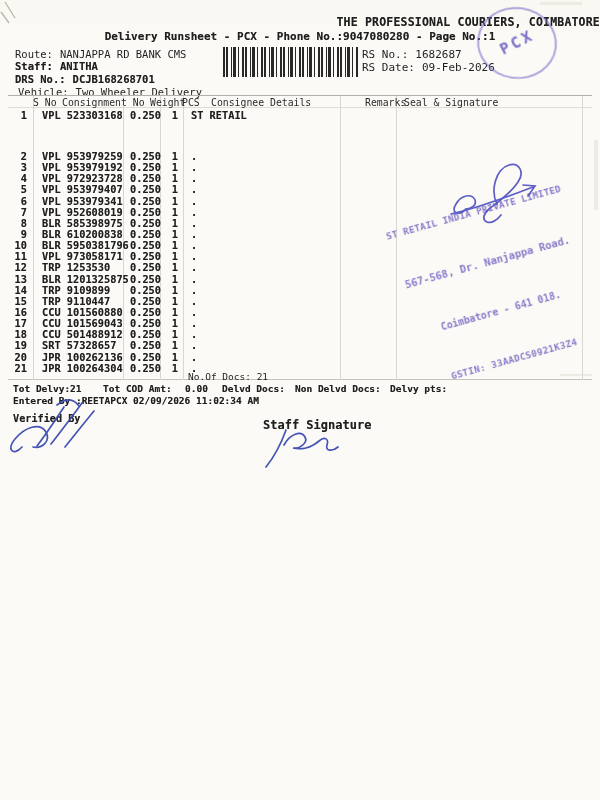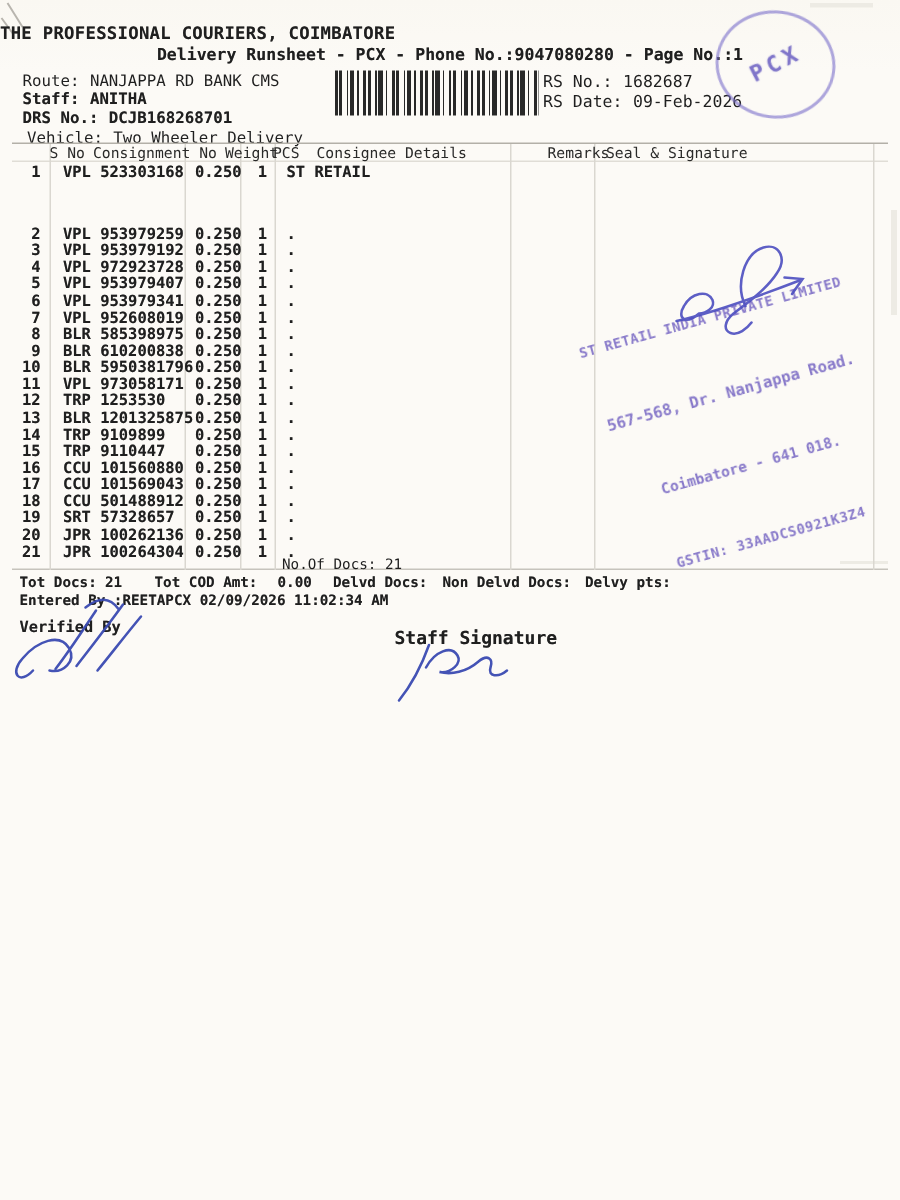--- a/index.html
+++ b/index.html
@@ -6,21 +6,21 @@
   .page{
     position:relative;width:600px;height:800px;margin:0 auto;
     background:linear-gradient(180deg,#faf8f2 0%,#fcfaf6 6%,#fcfaf6 100%);
     font-family:"DejaVu Sans Mono","Liberation Mono",monospace;
     color:var(--ink,#1f1f1f);overflow:hidden;
   }
   .abs{position:absolute;white-space:pre;}
   .b{font-weight:bold;}
   .ink{text-shadow:0 0 .4px rgba(25,25,25,.5);}
   
-  .title{left:0;right:0;text-align:left;top:15px;font-size:11.5px;letter-spacing:.2px;}
+  .title{left:0;right:0;text-align:right;top:15px;font-size:11.5px;letter-spacing:.2px;}
   .subtitle{left:0;right:0;text-align:center;top:30px;font-size:11px;}
   .info-line{left:15px;font-size:10.5px;}
   .lv-label{margin-right:7px;}
   .rs-line{left:362px;font-size:11px;}
   
   .barcode{left:223px;top:47px;width:136px;height:30px;opacity:.92;
     background:repeating-linear-gradient(90deg,
       #161616 0 2px,rgba(0,0,0,0) 2px 3px,
       #161616 3px 5px,rgba(0,0,0,0) 5px 8px,
       #161616 8px 9px,rgba(0,0,0,0) 9px 10px,
@@ -263,21 +263,21 @@
 
   <div class="abs docs-note">No.Of Docs: 21</div>
 
   <div class="abs retail-stamp">
     <div class="rs-l1">ST RETAIL INDIA PRIVATE LIMITED</div>
     <div class="rs-l2">567-568, Dr. Nanjappa Road.</div>
     <div class="rs-l3">Coimbatore - 641 018.</div>
     <div class="rs-l4">GSTIN: 33AADCS0921K3Z4</div>
   </div>
 
-  <div class="abs ft ink" style="left:13px;">Tot Docs:</div>
+  <div class="abs ft ink" style="left:13px;">Tot Delvy:</div>
   <div class="abs ft ink" style="left:70px;">21</div>
   <div class="abs ft ink" style="left:103px;">Tot COD Amt:</div>
   <div class="abs ft ink" style="left:185px;">0.00</div>
   <div class="abs ft ink" style="left:222px;">Delvd Docs:</div>
   <div class="abs ft ink" style="left:295px;">Non Delvd Docs:</div>
   <div class="abs ft ink" style="left:390px;">Delvy pts:</div>
   <div class="abs ft2 ink" style="left:13px;">Entered By :REETAPCX 02/09/2026 11:02:34 AM</div>
 
   <div class="abs verified ink">Verified By</div>
   <div class="abs staffsig ink">Staff Signature</div>

